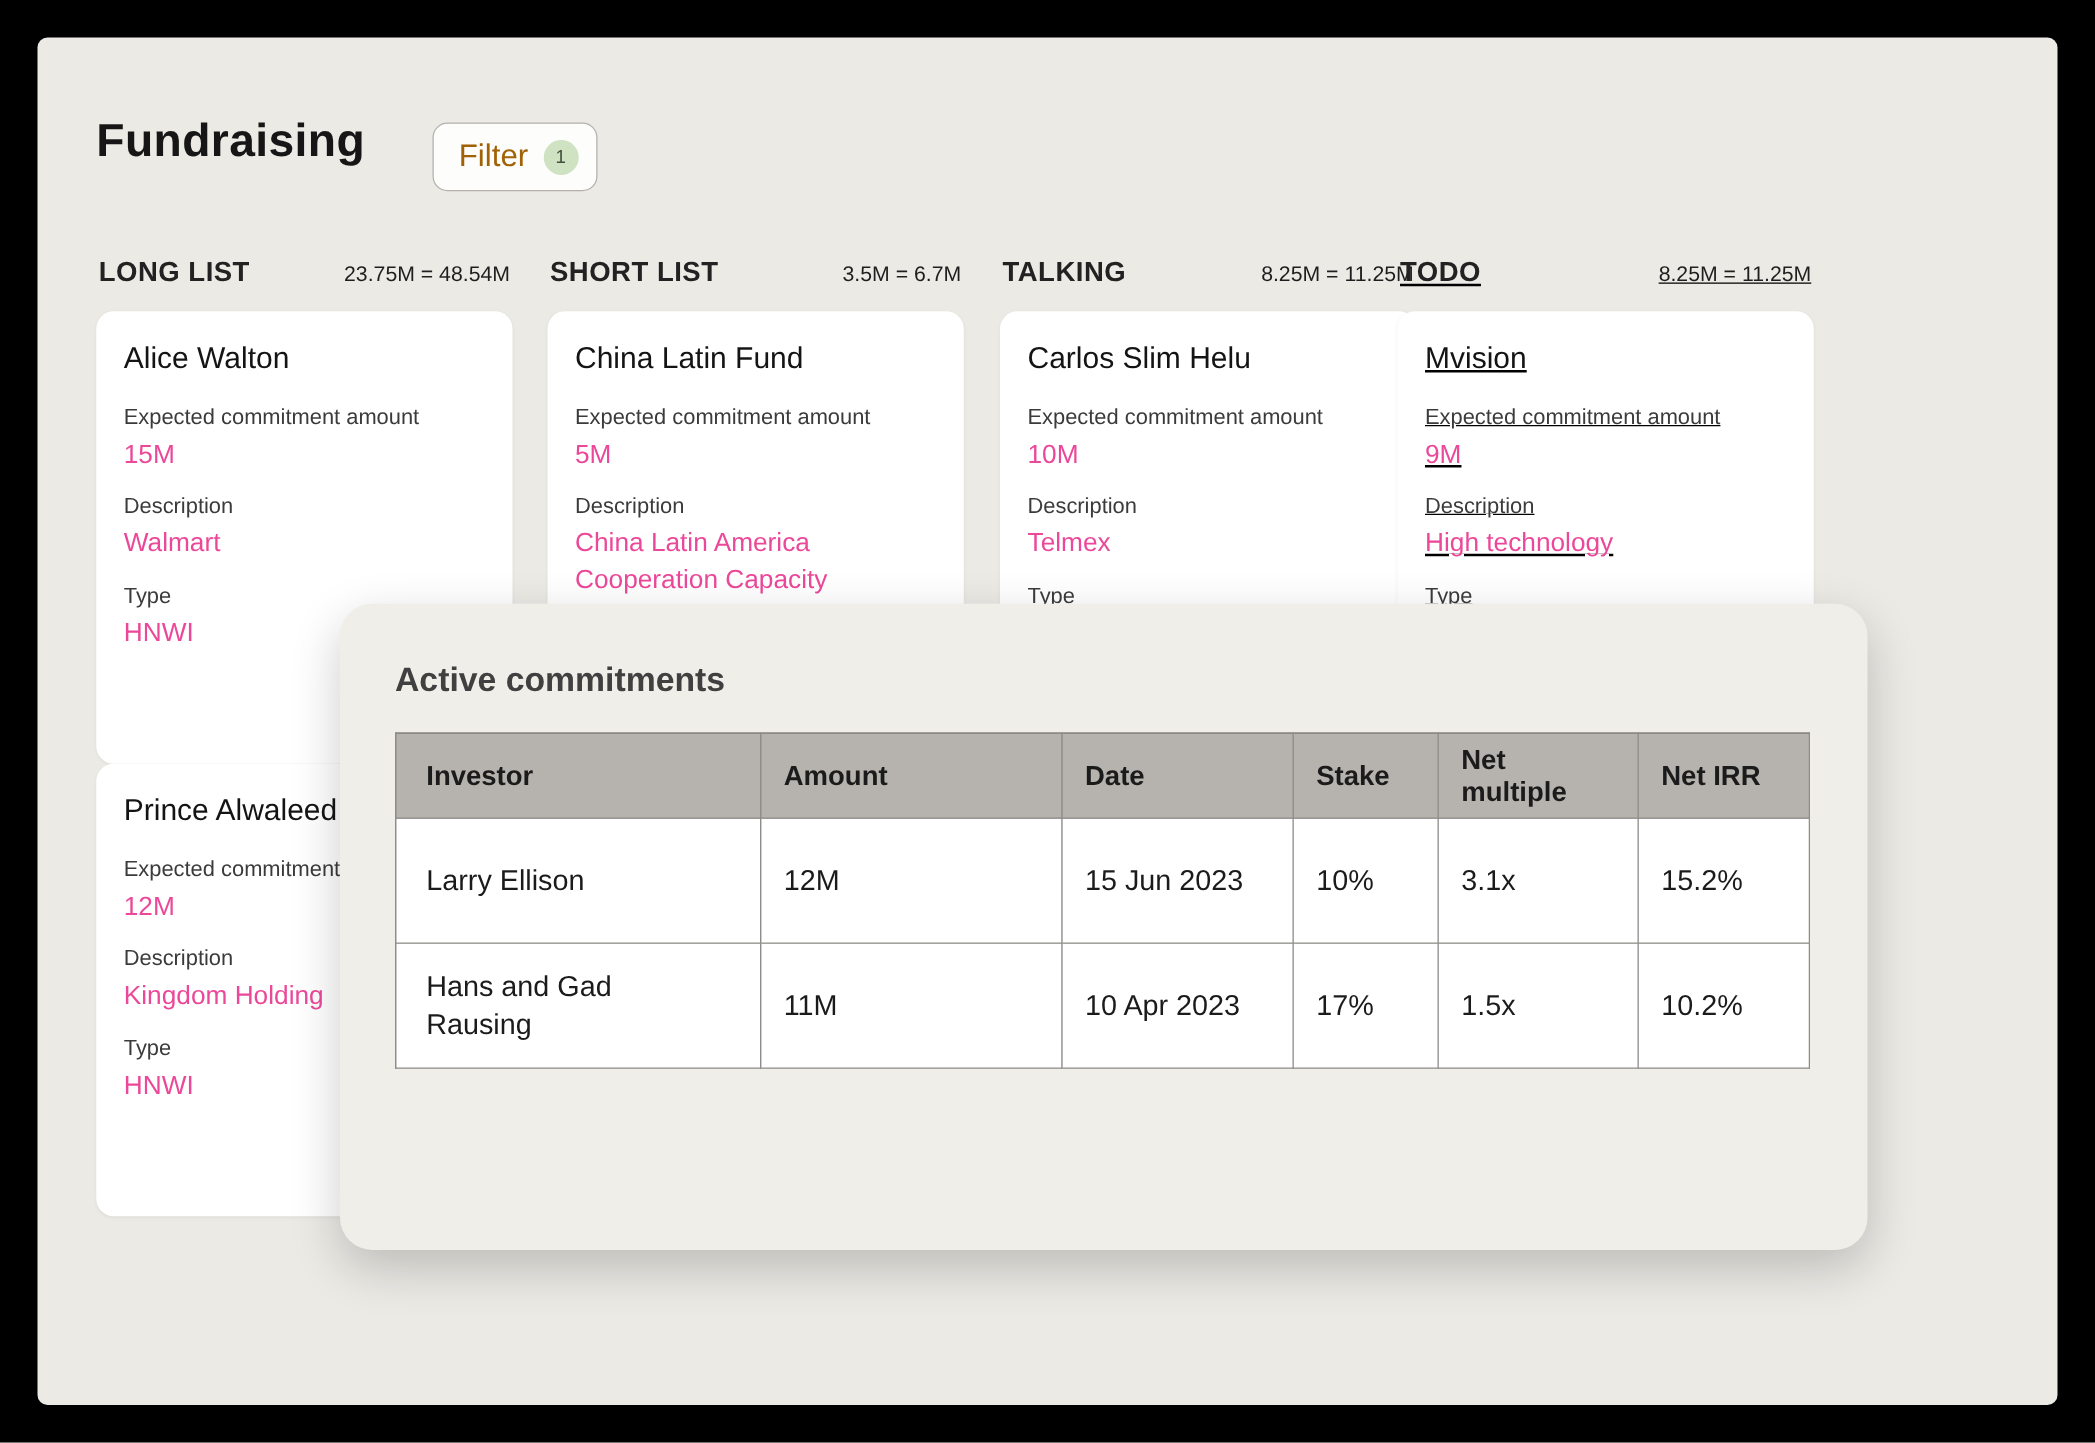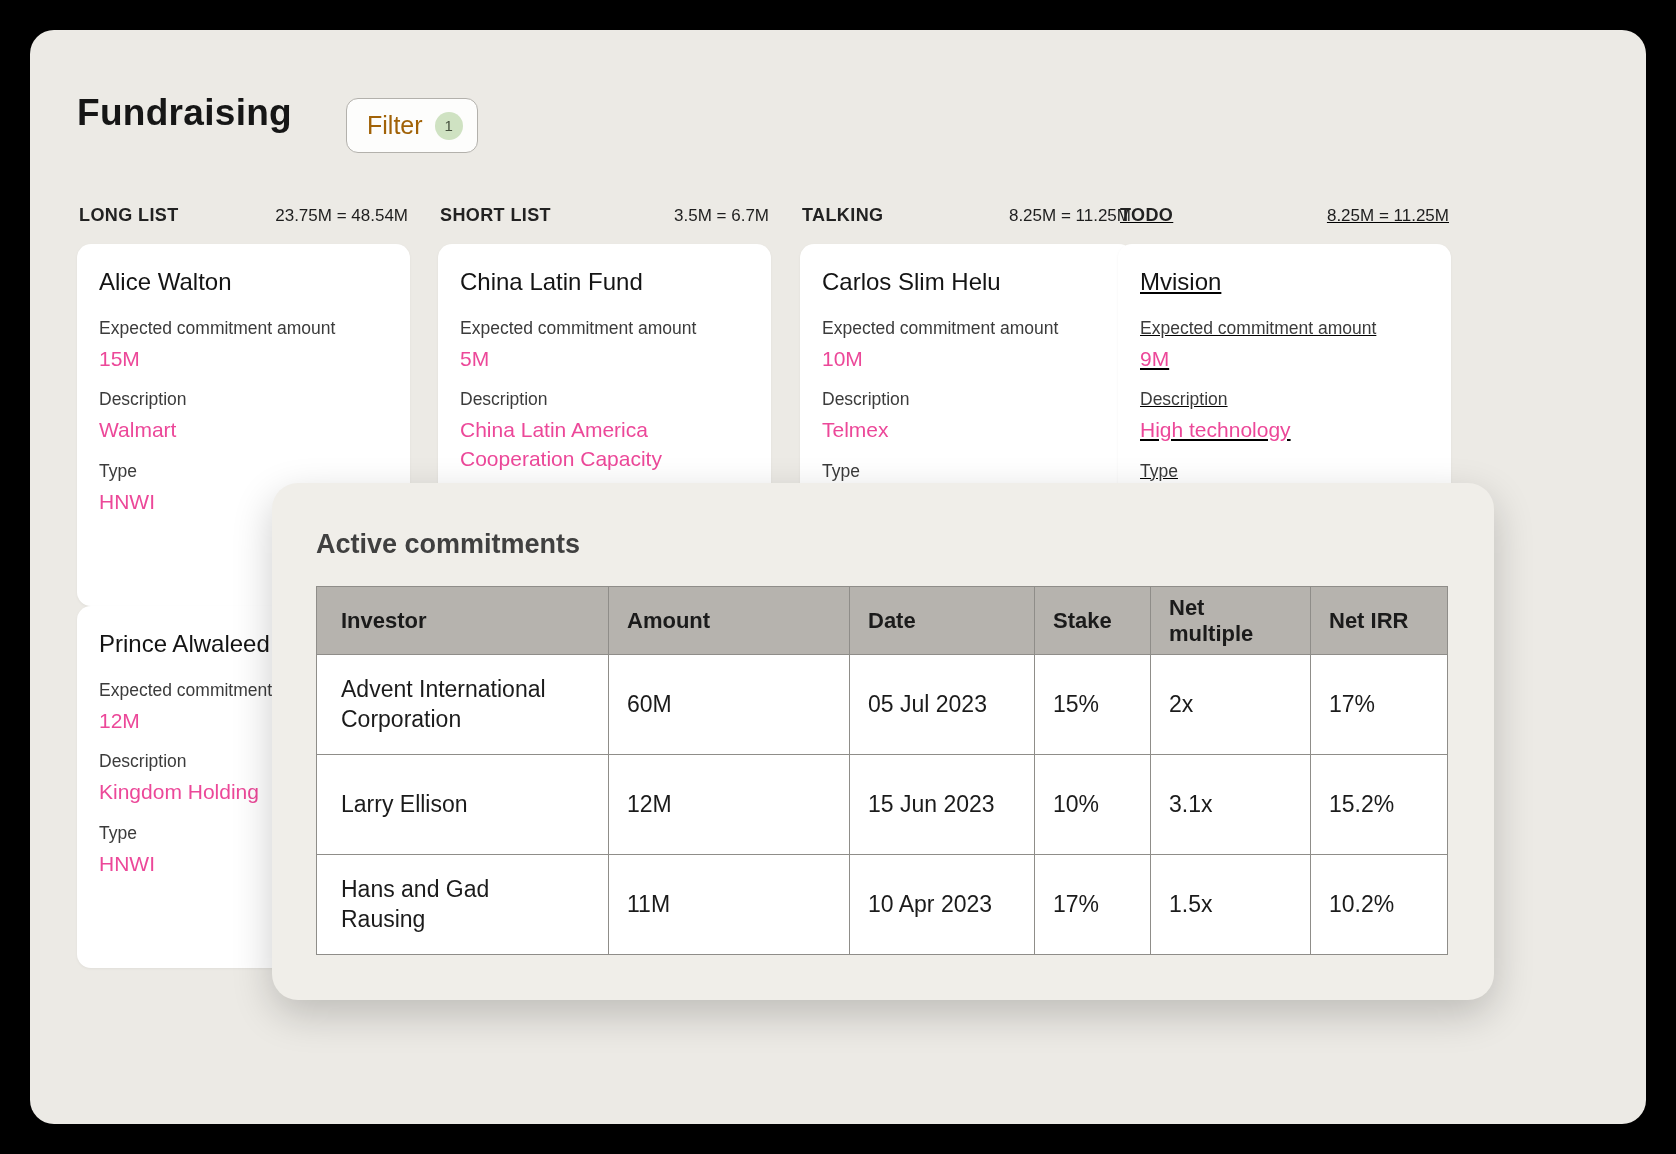--- a/index.html
+++ b/index.html
@@ -8,21 +8,21 @@
     background: #000;
     font-family: "Liberation Sans", sans-serif;
     position: relative;
     overflow: hidden;
   }
   .app {
     position: absolute;
     left: 30px; top: 30px;
     width: 1616px; height: 1094px;
     background: #ECEAE5;
-    border-radius: 24px;
+    border-radius: 8px;
     overflow: hidden;
   }
   
   .page-title {
     position: absolute;
     left: 47px; top: 62px;
     font-size: 37px;
     font-weight: 600;
     color: #161616;
     letter-spacing: 0.3px;
@@ -56,21 +56,21 @@
   .col-3 { left: 770px; }
   .col-4 { left: 1088px; text-decoration: underline; }
   .col-header {
     display: flex;
     justify-content: space-between;
     align-items: baseline;
     margin-bottom: 18px;
     padding: 0 2px;
   }
   .col-name {
-    font-size: 18px;
+    font-size: 22px;
     font-weight: 700;
     letter-spacing: 0.4px;
     color: #222;
     text-transform: uppercase;
   }
   .col-totals { font-size: 17px; font-weight: 500; color: #1E1E1E; }
   .cards { display: flex; flex-direction: column; gap: 0; }
   .card {
     background: #FFFFFF;
     border-radius: 14px;
@@ -278,28 +278,20 @@
           <th class="first">Investor</th>
           <th>Amount</th>
           <th>Date</th>
           <th>Stake</th>
           <th>Net multiple</th>
           <th>Net IRR</th>
         </tr>
       </thead>
       <tbody>
         <tr>
-          <td class="first">Advent International Corporation</td>
-          <td>60M</td>
-          <td>05 Jul 2023</td>
-          <td>15%</td>
-          <td>2x</td>
-          <td>17%</td>
-        </tr>
-        <tr>
           <td class="first">Larry Ellison</td>
           <td>12M</td>
           <td>15 Jun 2023</td>
           <td>10%</td>
           <td>3.1x</td>
           <td>15.2%</td>
         </tr>
         <tr>
           <td class="first">Hans and Gad Rausing</td>
           <td>11M</td>

